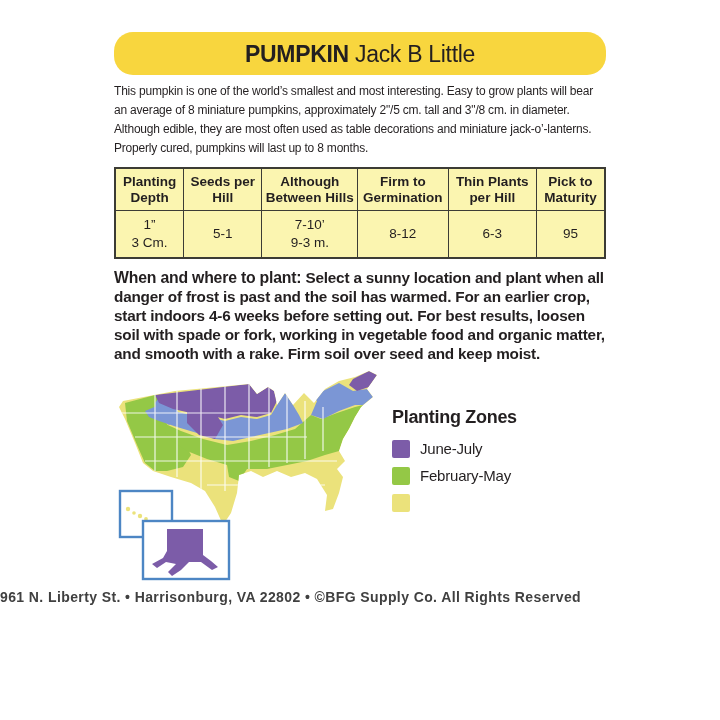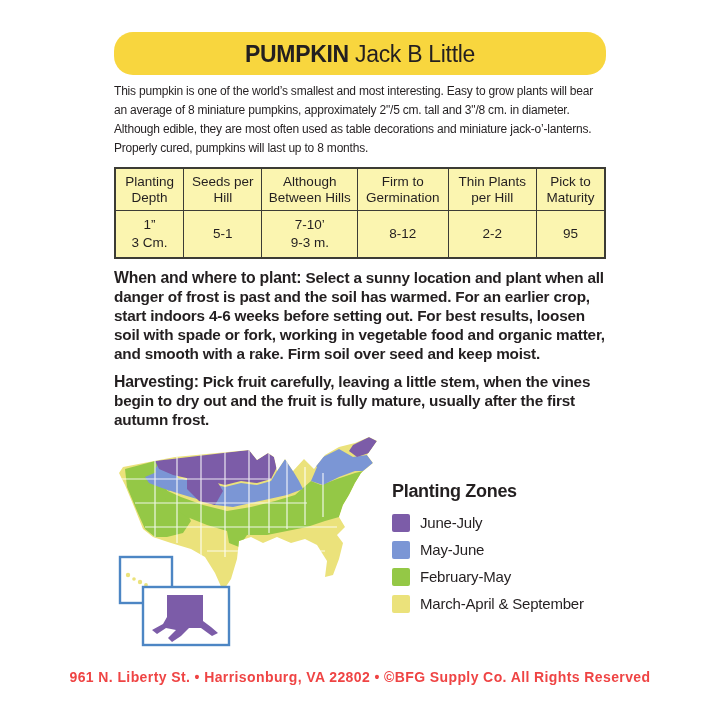--- a/index.html
+++ b/index.html
@@ -26,33 +26,33 @@
   .banner .b{font-weight:700;}
   .intro{font-size:12px;line-height:19px;margin:7px 0 0;letter-spacing:-0.2px;}
   table.info{
     width:100%;border-collapse:collapse;margin-top:9px;
     border:2px solid var(--table_border);
   }
   table.info th, table.info td{
     border:1.5px solid var(--table_border);
     background:var(--cell_yellow);text-align:center;vertical-align:middle;
   }
-  table.info th{font-size:13.5px;line-height:1.15;padding:5px 2px;font-weight:400;}
+  table.info th{font-size:13.5px;line-height:1.15;padding:5px 2px;font-weight:700;}
   table.info td{font-size:13.5px;height:44px;white-space:pre-line;line-height:1.35;}
   .section{font-size:15.3px;line-height:19px;margin:9px 0 0;letter-spacing:-0.2px;font-weight:bold;}
   .section b{font-size:15.8px;}
   .map-row{position:relative;margin-top:8px;height:212px;margin-left:-3px;}
   svg.map{display:block;}
-  .legend{position:absolute;left:281px;top:44px;}
+  .legend{position:absolute;left:281px;top:36px;}
   .legend-title{font-weight:700;font-size:18px;margin-bottom:7px;letter-spacing:-0.3px;}
   .legend-item{display:flex;align-items:center;gap:10px;font-size:15px;height:27px;letter-spacing:-0.2px;}
   .swatch{width:18px;height:18px;border-radius:2px;flex:none;}
   .footer{
-    width:720px;margin-left:-114px;text-align:center;white-space:nowrap;
-    font-size:14px;font-weight:700;letter-spacing:0.4px;margin-top:20px;color:#ef4444;
+    width:720px;margin-left:-114px;white-space:nowrap;
+    font-size:14px;font-weight:700;letter-spacing:0.4px;margin-top:6px;color:#404040;
   }
 </style>
 </head>
 <body>
 
 <div class="wrap">
 
   <div class="banner">
     <span class="b">PUMPKIN</span><span> Jack B Little</span>
   </div>
@@ -79,30 +79,29 @@
       </tr>
     </thead>
     <tbody>
       <tr>
         <td>1”
 3 Cm.</td>
         <td>5-1</td>
         <td>7-10’
 9-3 m.</td>
         <td>8-12</td>
-        <td>2-2</td>
+        <td>6-3</td>
         <td>95</td>
       </tr>
     </tbody>
   </table>
 
   <p class="section"><b>When and where to plant:</b><span> Select a sunny location and plant when all danger of frost is past and the soil has warmed. For an earlier crop, start indoors 4-6 weeks before setting out. For best results, loosen soil with spade or fork, working in vegetable food and organic matter, and smooth with a rake. Firm soil over seed and keep moist.</span></p>
 
 
-  <p class="section"><b>Harvesting:</b><span> Pick fruit carefully, leaving a little stem, when the vines begin to dry out and the fruit is fully mature, usually after the first autumn frost.</span></p>
 
   <div class="map-row">
     <svg class="map" width="285" height="210" viewBox="0 0 285 210" aria-hidden="true">
       <defs>
         <clipPath id="usclip">
           <path d="M 12 30 L 64 20 L 138 13 L 146 23 L 157 16 L 163 20 L 166 34 L 174 22 L 182 34 L 193 22 L 203 32 L 214 18 L 228 10 L 244 6 L 258 0 L 266 4 L 256 18 L 262 26 L 250 36 L 244 46 L 238 58 L 232 68 L 228 80 L 234 90 L 226 98 L 232 106 L 228 122 L 222 138 L 214 140 L 216 124 L 206 108 L 194 102 L 180 106 L 166 100 L 152 106 L 140 100 L 128 104 L 126 122 L 120 142 L 112 154 L 104 136 L 94 120 L 80 112 L 60 106 L 42 100 L 32 92 L 24 72 L 14 48 L 8 36 Z"></path>
         </clipPath>
       </defs>
 
       <g clip-path="url(#usclip)">
@@ -150,29 +149,24 @@
       </g>
     </svg>
 
     <div class="legend">
       <div class="legend-title">Planting Zones</div>
       <div class="legend-item">
         <span class="swatch" style="background: rgb(124, 92, 168);"></span>
         <span>June-July</span>
       </div>
       <div class="legend-item">
-        <span class="swatch" style="background: rgb(123, 150, 213);"></span>
-        <span>May-June</span>
-      </div>
-      <div class="legend-item">
         <span class="swatch" style="background: rgb(148, 200, 70);"></span>
         <span>February-May</span>
       </div>
       <div class="legend-item">
         <span class="swatch" style="background: rgb(235, 226, 123);"></span>
-        <span>March-April &amp; September</span>
       </div>
     </div>
   </div>
 
   <div class="footer">961 N. Liberty St. • Harrisonburg, VA 22802 • ©BFG Supply Co. All Rights Reserved</div>
 
 </div>
 
 </body></html>

